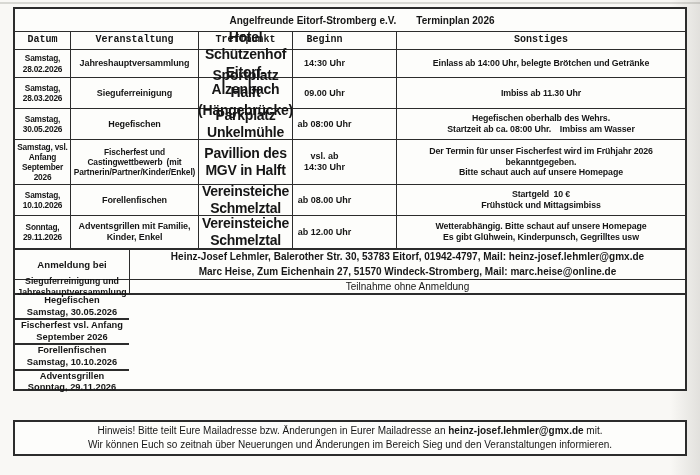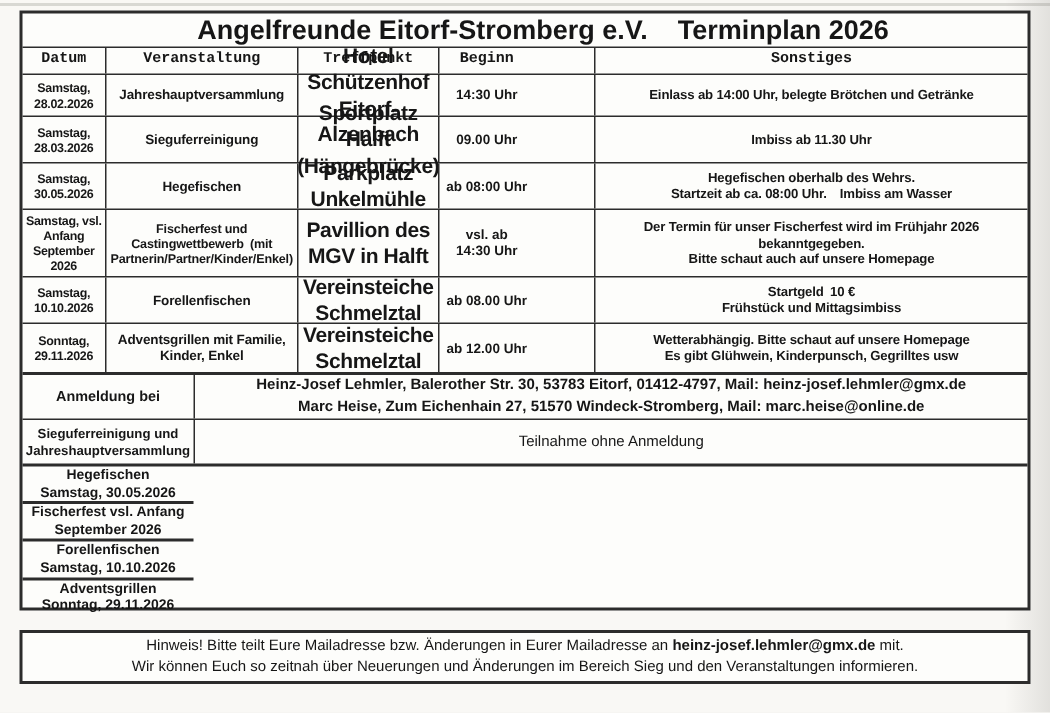--- a/index.html
+++ b/index.html
@@ -18,21 +18,21 @@
     border:2px solid #2c2c2c; background:#fdfdfb; box-sizing:border-box;
   }
   .footerbox {
     position:absolute; left:13px; top:420px; width:674px;
     border:2px solid #2c2c2c; background:#fdfdfb; box-sizing:border-box;
     display:flex; flex-direction:column; align-items:center; justify-content:center;
     padding:2px 4px; font-size:10px; line-height:1.4; text-align:center;
   }
 
   .title-row { height:22px; display:flex; align-items:center; justify-content:center;
-    gap:20px; font-weight:bold; font-size:18px;padding-left:24px; }
+    gap:20px; font-weight:bold; font-size:10px;padding-left:24px; }
 
   .trow { display:flex; border-top:1px solid #2c2c2c; align-items:stretch; box-sizing:border-box; }
   .trow.thick { border-top-width:2px; }
 
   .c { border-left:1px solid #2c2c2c; box-sizing:border-box;
     display:flex; align-items:center; justify-content:center;
     text-align:center; white-space:pre-line; padding:1px 2px;
     font-weight:bold; line-height:1.22; }
   .c:first-child { border-left:none; }
 
@@ -147,26 +147,26 @@
 Kinder, Enkel</div>
       <div class="c col-t">Vereinsteiche Schmelztal</div>
       <div class="c col-b">ab 12.00 Uhr</div>
       <div class="c col-s">Wetterabhängig. Bitte schaut auf unsere Homepage
 Es gibt Glühwein, Kinderpunsch, Gegrilltes usw</div>
     </div>
 
     <div class="trow thick" style="height:31px">
       <div class="c reg-left">Anmeldung bei</div>
       <div class="reg-right">
-        <div class="contact">Heinz-Josef Lehmler, Balerother Str. 30, 53783 Eitorf, 01412-4797, Mail: heinz-josef.lehmler@gmx.de</div>
+        <div class="contact">Heinz-Josef Lehmler, Balerother Str. 30, 53783 Eitorf, 01942-4797, Mail: heinz-josef.lehmler@gmx.de</div>
         <div class="contact">Marc Heise, Zum Eichenhain 27, 51570 Windeck-Stromberg, Mail: marc.heise@online.de</div>
       </div>
     </div>
 
-    <div class="trow" style="height:30px">
+    <div class="trow" style="height:14px">
       <div class="c reg-left" style="font-size:8.8px">Sieguferreinigung und
 Jahreshauptversammlung</div>
       <div class="reg-right">
         <div class="plain">Teilnahme ohne Anmeldung</div>
       </div>
     </div>
 
     <div class="trow thick" style="height:96px">
       <div class="events-left">
         <div class="event-cell">Hegefischen

